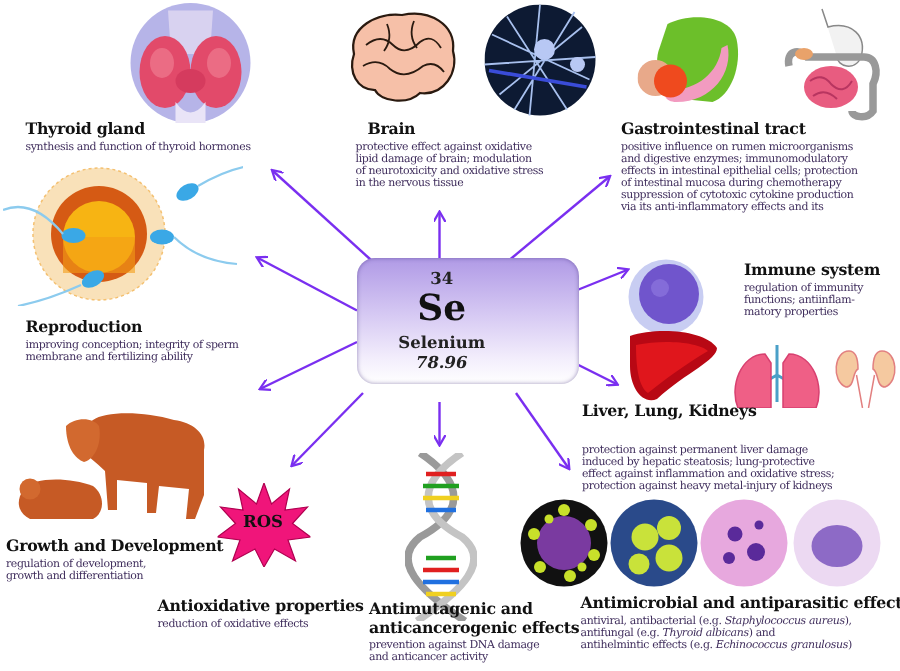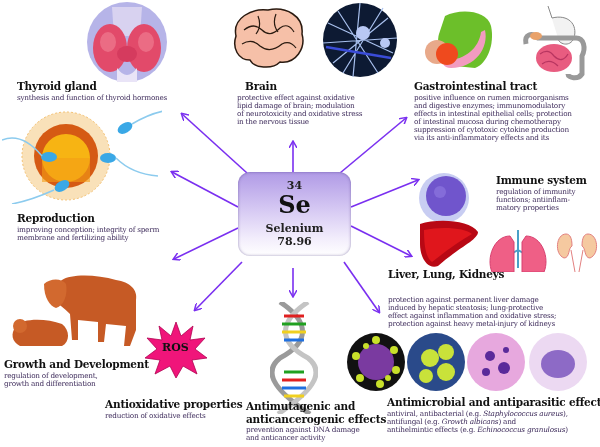--- a/index.html
+++ b/index.html
@@ -4,29 +4,29 @@
 <style>
   html, body { margin:0; padding:0; background:#ffffff; }
   #canvas { position:relative; width:600px; height:447px; overflow:hidden; background:#ffffff; font-family:"DejaVu Serif", serif; color:#3a2a55; }
   .title { position:absolute; font-family:"DejaVu Serif", serif; font-weight:bold; color:#111111; white-space:nowrap; }
   .desc { position:absolute; font-family:"DejaVu Serif", serif; color:#3f2d5c; line-height:1.1; }
   .t11 { font-size:10.5px; letter-spacing:-0.2px; }
   .d7 { font-size:7.3px; letter-spacing:-0.25px; }
   svg.arrows { position:absolute; left:0; top:0; }
   .pic { position:absolute; }
   #se-box { position:absolute; left:238px; top:172px; width:113px; height:98px; }
-  #se-face { position:absolute; left:0; top:0; width:113px; height:84px; border-radius:12px;
+  #se-face { position:absolute; left:0; top:0; width:124px; height:84px; border-radius:12px;
     background:linear-gradient(180deg,#b09ae6 0%,#d6c9f3 45%,#f3eefc 80%,#ffffff 100%);
-    box-shadow: inset 0 0 3px rgba(60,40,120,0.5); }
+    box-shadow: inset 0 0 3px rgba(60,40,120,0.5); padding-left: 24px; }
   #se-base { position:absolute; left:1px; top:72px; width:111px; height:24px; border-radius:0 0 12px 12px;
     background:linear-gradient(180deg,#2e61c8 0%,#2050b0 60%,#163d8e 100%); z-index:-1; }
   .se-num { position:absolute; left:0; width:113px; text-align:center; top:7px; font-weight:bold; font-size:11px; color:#222; }
   .se-sym { position:absolute; left:0; width:113px; text-align:center; top:18px; font-weight:bold; font-size:24px; color:#111; }
   .se-name { position:absolute; left:0; width:113px; text-align:center; top:50px; font-weight:bold; font-size:11px; color:#222; }
-  .se-mass { position:absolute; left:0; width:113px; text-align:center; top:63px; font-weight:bold; font-size:11px; color:#222; }
+  .se-mass { position:absolute; left:0; width:113px; text-align:center; top:63px; font-weight:bold; font-size:11px; color:#222;font-style:italic; }
   i { font-style:italic; }
 </style>
 </head>
 <body>
 
 <div id="canvas">
 
   <svg class="arrows" width="600" height="447">
     <defs>
       <marker id="ah" markerWidth="8" markerHeight="8" refX="6" refY="4" orient="auto" markerUnits="userSpaceOnUse">
@@ -253,17 +253,17 @@
     <div>anticancerogenic effects</div>
   </div>
   <div class="desc d7" style="left:246px;top:426px">
     <div>prevention against DNA damage</div>
     <div>and anticancer activity</div>
   </div>
 
   <div class="title t11" style="left:387px;top:396px">Antimicrobial and antiparasitic effects</div>
   <div class="desc d7" style="left:387px;top:410px">
     <div><span>antiviral, antibacterial (e.g. </span><i>Staphylococcus aureus</i><span>),</span></div>
-    <div><span>antifungal (e.g. </span><i>Growth albicans</i><span>) and</span></div>
+    <div><span>antifungal (e.g. </span><i>Thyroid albicans</i><span>) and</span></div>
     <div><span>antihelmintic effects (e.g. </span><i>Echinococcus granulosus</i><span>)</span></div>
   </div>
 
 </div>
 
 </body></html>

